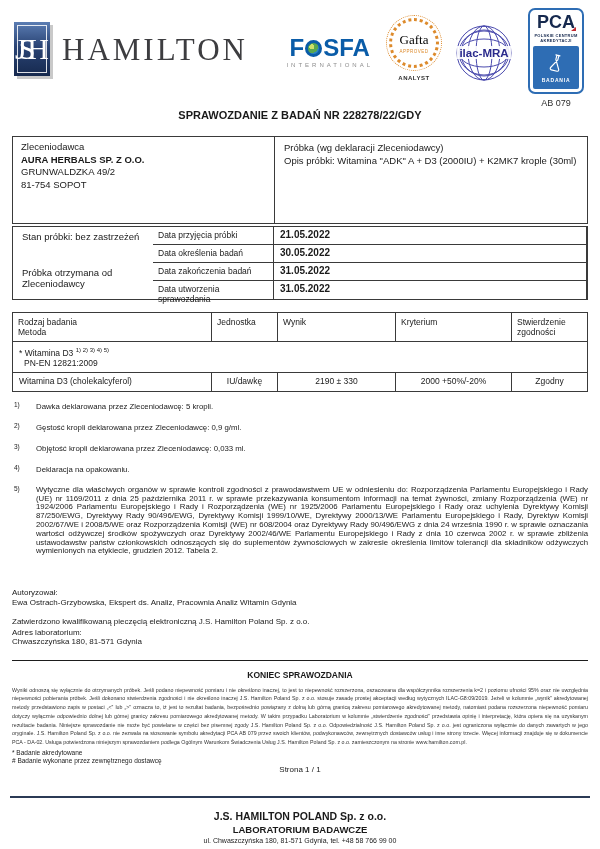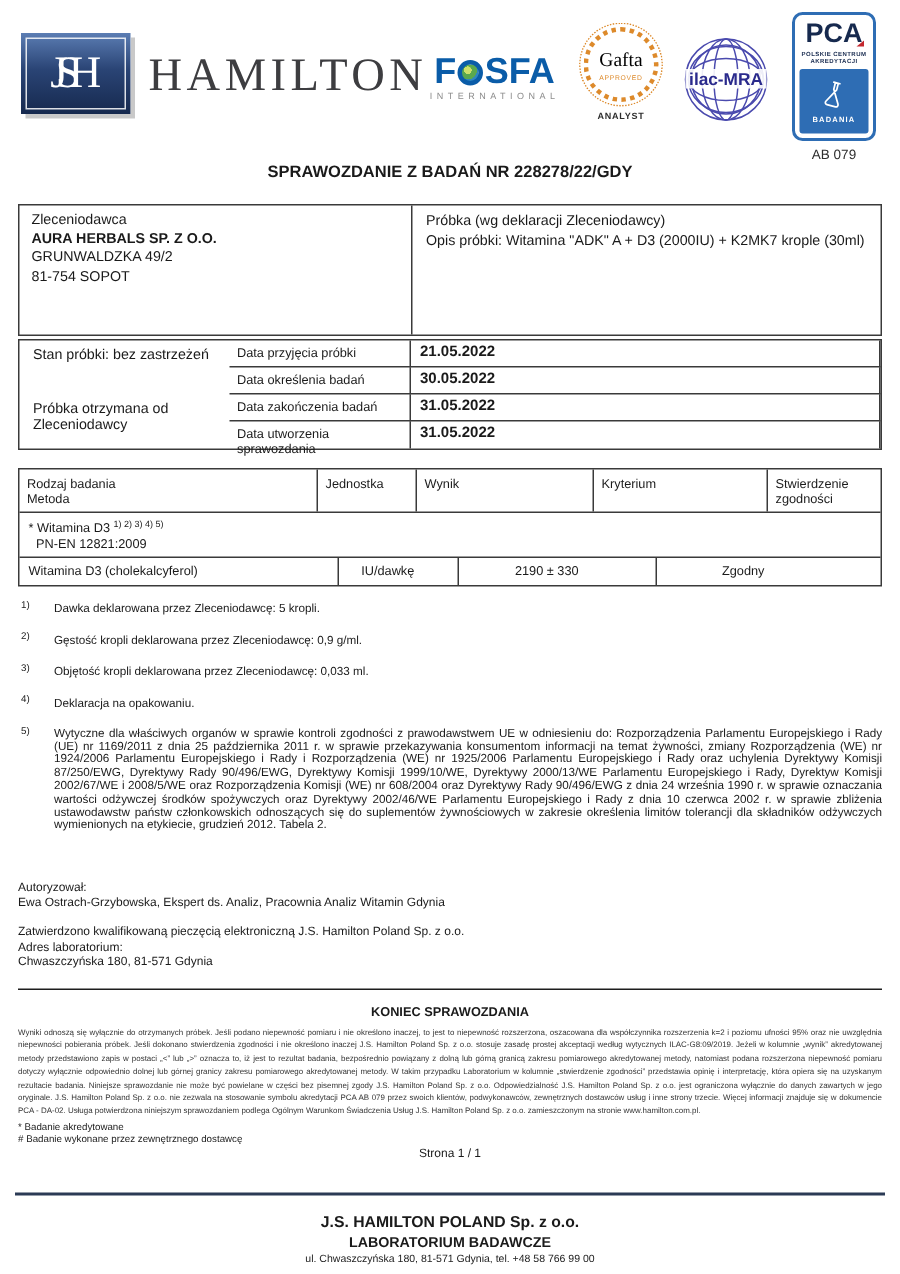--- a/index.html
+++ b/index.html
@@ -13,21 +13,21 @@
     overflow:hidden;
   }
   .header {
     display:flex; align-items:flex-start;
     padding:8px 14px 0 14px;
     height:104px;
   }
   
   .jsh-block { display:flex; align-items:center; margin-top:14px; }
   .jsh-square {
-    width:73px; height:54px;
+    width:36px; height:54px;
     background:linear-gradient(180deg,#5b7db3 0%,#2a4475 45%,#16294e 100%);
     box-shadow:3px 3px 0 #c9c9c9;
     display:flex; align-items:center; justify-content:center;
     position:relative;
   }
   .jsh-square::after {
     content:""; position:absolute; inset:3px;
     border:1px solid rgba(255,255,255,.85);
   }
   .jsh-letters {
@@ -100,21 +100,21 @@
   .d-right { grid-row:1 / 5; position:relative; font-size:9.5px; }
   .d-state { position:absolute; top:4px; left:9px; }
   .d-received { position:absolute; top:40px; left:9px; }
   
   .rtable { border:1px solid #3a3a3a; margin-top:12px; font-size:8.5px; }
   .rt-head { display:grid; grid-template-columns:198px 66px 118px 116px 1fr; border-bottom:1px solid #3a3a3a; }
   .rt-head > div { padding:4px 5px; display:flex; flex-direction:column; justify-content:flex-start; }
   .rt-head > div:not(:first-child) { border-left:1px solid #3a3a3a; align-items:flex-start; text-align:center; }
   .rt-method { border-bottom:1px solid #3a3a3a; padding:3px 6px; line-height:10.5px; min-height:25px; }
   .rt-method sup { font-size:6px; }
-  .rt-row { display:grid; grid-template-columns:198px 66px 118px 116px 1fr; height:18px;gap:14px; }
+  .rt-row { display:grid; grid-template-columns:198px 66px 118px 116px 1fr; height:18px; }
   .rt-row > div { padding:3px 6px; }
   .rt-row > div:not(:first-child) { border-left:1px solid #3a3a3a; text-align:center; padding:3px 2px; }
   
   .footnotes { margin-top:10px; }
   .fn { display:flex; margin-bottom:12px; font-size:7.8px; }
   .fn-num { width:24px; flex:none; font-size:6.5px; vertical-align:super; padding-left:2px; }
   .fn-num span { position:relative; top:-1px; }
   .fn5 { margin-bottom:0;justify-content:space-between; }
   .fn5 .fn-text { text-align:justify; line-height:8.8px; }
   
@@ -244,20 +244,21 @@
       </div>
     </div>
     <div class="rt-method">
       <div><span>* Witamina D3</span> <sup>1) 2) 3) 4) 5)</sup></div>
       <div style="padding-left:5px;">PN-EN 12821:2009</div>
     </div>
     <div class="rt-row">
       <div>Witamina D3 (cholekalcyferol)</div>
       <div>IU/dawkę</div>
       <div>2190 ± 330</div>
+      <div>2000 +50%/-20%</div>
       <div>Zgodny</div>
     </div>
   </div>
 
   <div class="footnotes">
     <div class="fn">
       <div class="fn-num"><span>1)</span></div>
       <div class="fn-text">Dawka deklarowana przez Zleceniodawcę: 5 kropli.</div>
     </div>
     <div class="fn">

